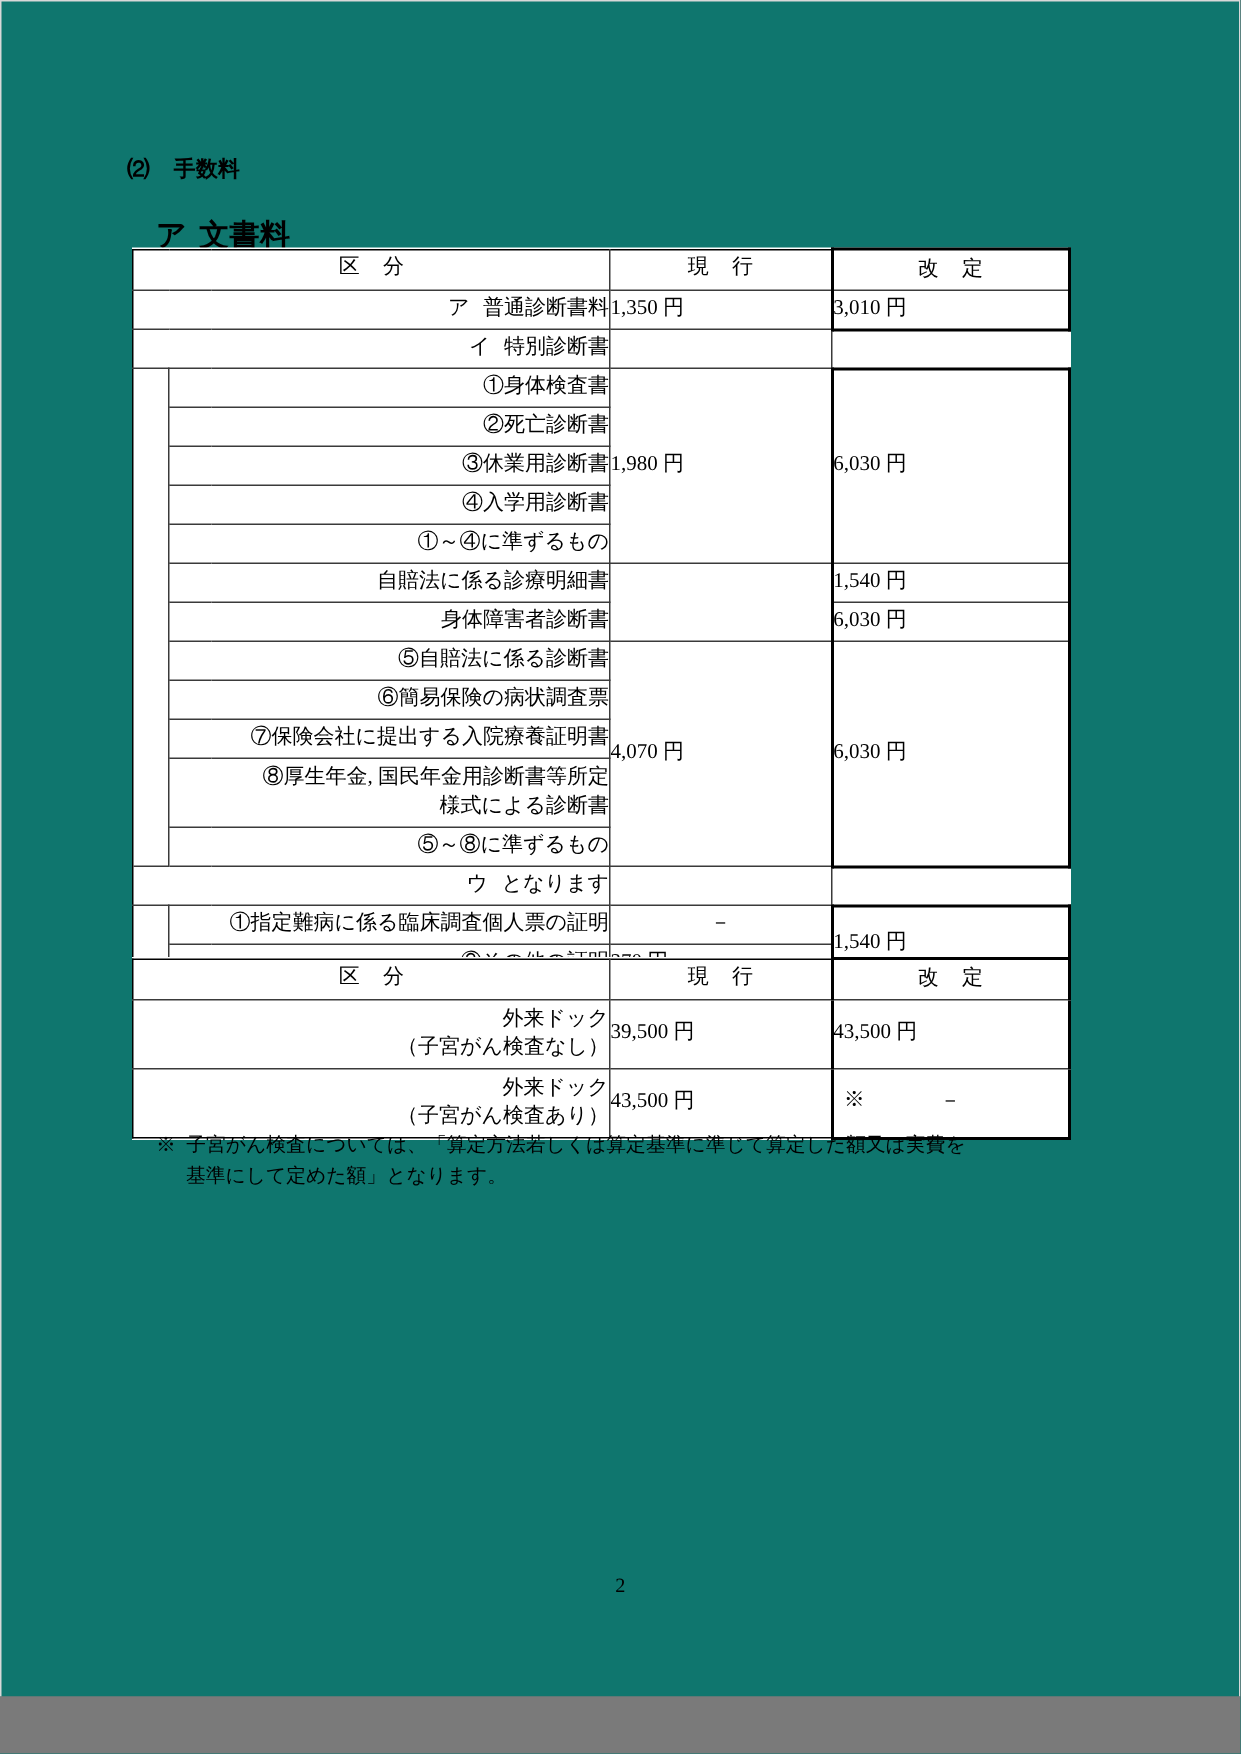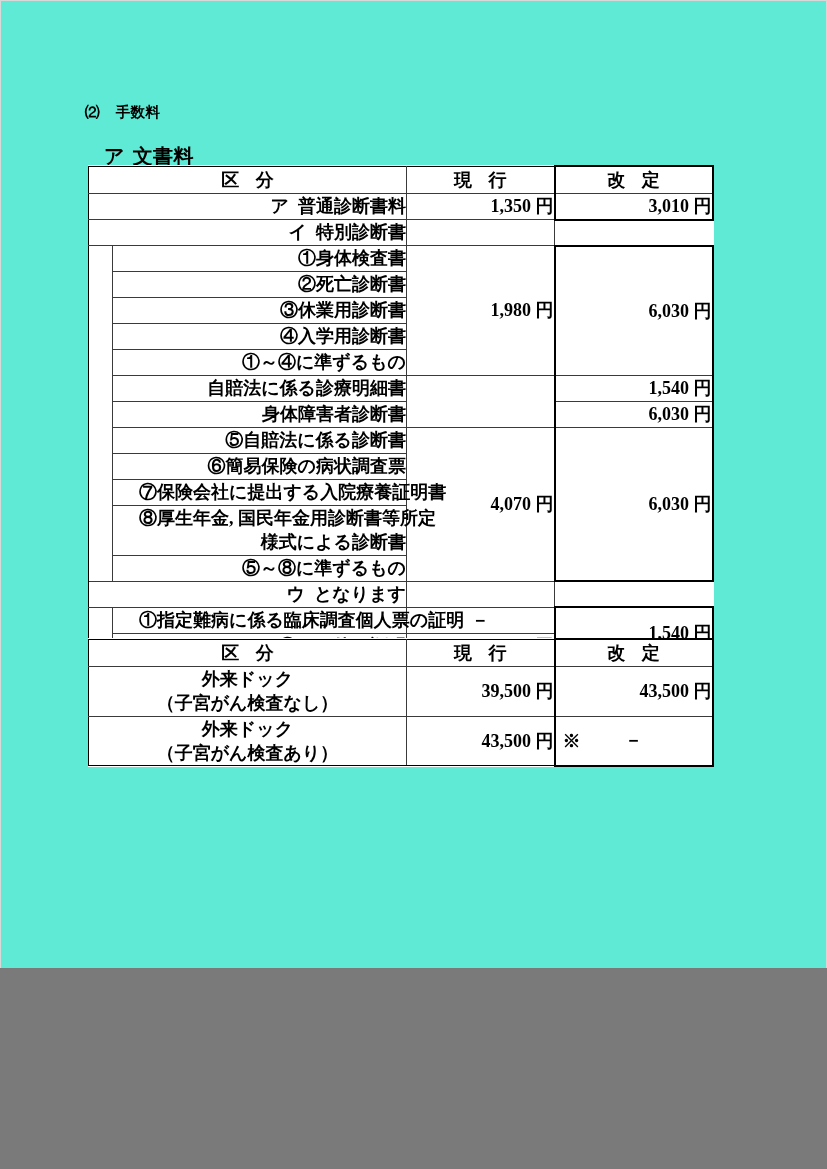--- a/index.html
+++ b/index.html
@@ -3,22 +3,22 @@
 <meta charset="utf-8">
 <style>
   html, body {
     margin: 0;
     padding: 0;
     background: #7a7a7a;
   }
   .page {
     position: relative;
     width: 827px;
-    height: 968px;
-    background: #5eead4;
+    height: 1131px;
+    background: #0f766e;
     margin: 0 auto;
     box-sizing: border-box;
     font-family: "Liberation Serif", "DejaVu Serif", serif;
     color: #000000;
     overflow: hidden;
   }
   .sheet {
     position: absolute;
     left: 0; top: 0;
     width: 827px; height: 1169px;
@@ -58,22 +58,22 @@
     font-size: 13.2px;
     background: #fff;
   }
   #tbl-bunsho { left: 88px; top: 165px; width: 624px; }
   #tbl-dock   { left: 88px; top: 638px; width: 624px; }
 
   .tbl td, .tbl th {
     border: 1px solid #3a3a3a;
     padding: 0;
     vertical-align: middle;
-    font-weight: bold;
-    font-size: 18px;
+    font-weight: normal;
+    font-size: 14px;
     line-height: 1.35;
   }
 
   
   .tbl { box-shadow: 0 0 0 0 transparent; }
   .frame-top    { border-top: 1.6px solid #000 !important; }
   .frame-bottom { border-bottom: 1.6px solid #000 !important; }
   .frame-left   { border-left: 1.6px solid #000 !important; }
   .frame-right  { border-right: 1.6px solid #000 !important; }
 
@@ -91,35 +91,35 @@
   .nb-top   { border-top: none !important; }
   .nb-bot   { border-bottom: none !important; }
 
   .hdr {
     text-align: center;
     letter-spacing: 6px;
     text-indent: 6px;
     height: 26px;
   }
   .cell-money {
-    text-align: right;
+    text-align: left;
     padding-right: 7px;
     white-space: nowrap;
   }
   .cell-dash {
     text-align: center;
     white-space: nowrap;
   }
   .cell-label {
     text-align: right;
     padding-left: 7px;
     white-space: nowrap;
   }
   .cell-center {
-    text-align: center;
+    text-align: right;
     white-space: nowrap;
   }
   .row-h { height: 26px; }
   .row-h2 { height: 46px; }
 
   
   .grp {
     text-align: right;
     padding-left: 9px;
     white-space: nowrap;
@@ -356,15 +356,19 @@
           <span>（子宮がん検査あり）</span>
         </td>
         <td class="cell-money frame-bottom">43,500 円</td>
         <td class="star-cell frame-right frame-bottom kaitei kaitei-bottom">
           <span class="star">※</span><span>－</span>
         </td>
       </tr>
     </tbody>
   </table>
 
+  <div class="note">
+    <span class="l1"><span class="star">※</span><span>子宮がん検査については、「算定方法若しくは算定基準に準じて算定した額又は実費を</span></span>
+    <span class="l2">基準にして定めた額」となります。</span>
+  </div>
 
   <div class="pageno">2</div>
 </div>
 
 </body></html>

